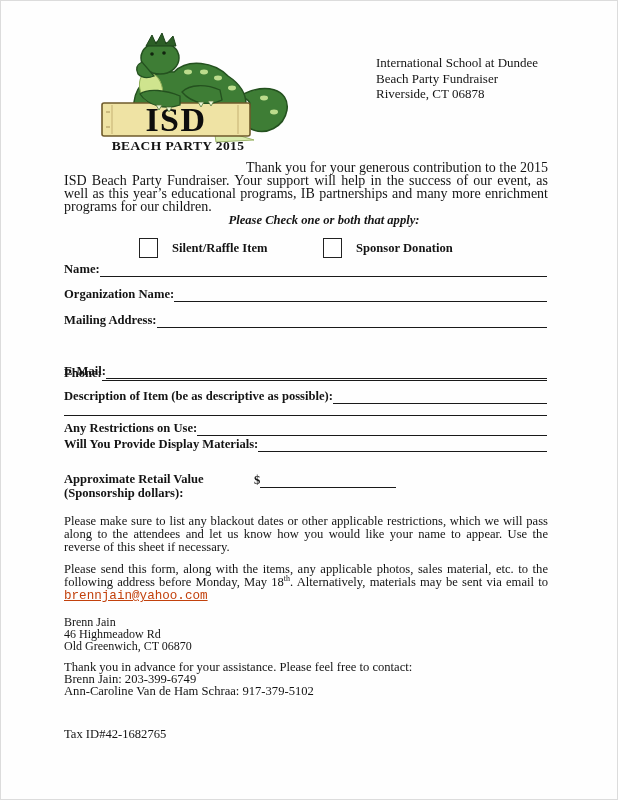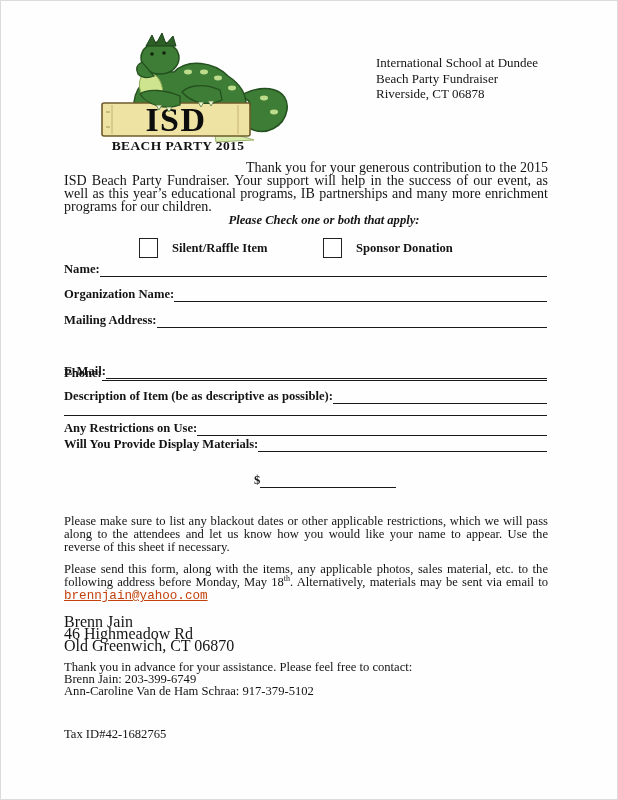--- a/index.html
+++ b/index.html
@@ -48,21 +48,21 @@
     display:flex; align-items:flex-end; font-weight:bold; font-size:12.6px; }
 
   
   .para { margin:0; font-size:12.6px; line-height:13px; text-align:justify; width:484px; left:63px; }
   .para2 { top:514px; }
   .para3 { top:562px; }
   sup { font-size:8px; line-height:0; }
   .email-link { color:#c2410c; text-decoration:underline; cursor:pointer;font-family:Liberation Mono, monospace; }
 
   
-  .mailing  { left:63px; top:615px; font-size:16px; line-height:12.2px; }
+  .mailing  { left:63px; top:615px; font-size:12px; line-height:12.2px; }
   .contacts { left:63px; top:661px; font-size:12.6px; line-height:11.9px; }
   .taxid    { left:63px; top:726px; font-size:12.6px; }
 </style>
 </head>
 <body>
 
 <div class="page">
 
   <div class="abs logo-wrap">
     <svg width="200" height="112" viewBox="0 0 200 112">
@@ -151,20 +151,24 @@
   <div class="extra-line"></div>
   <div class="frow r-restr">
     <span class="flabel">Any Restrictions on Use:</span>
     <span class="fline"></span>
   </div>
   <div class="frow r-disp">
     <span class="flabel">Will You Provide Display Materials:</span>
     <span class="fline"></span>
   </div>
 
+  <div class="abs arv">
+    <div>Approximate Retail Value</div>
+    <div>(Sponsorship dollars):</div>
+  </div>
   <div class="abs dollar-row">
     <span>$</span>
     <span class="fline"></span>
   </div>
 
   <p class="abs para para2">Please make sure to list any blackout dates or other applicable restrictions, which we will pass along to the attendees and let us know how you would like your name to appear.  Use the reverse of this sheet if necessary.</p>
 
   <p class="abs para para3"><span>Please send this form, along with the items, any applicable photos, sales material, etc. to the following address before Monday, May 18</span><sup>th</sup><span>. Alternatively, materials may be sent via email to </span><a class="email-link">brennjain@yahoo.com</a></p>
 
   <div class="abs mailing">

